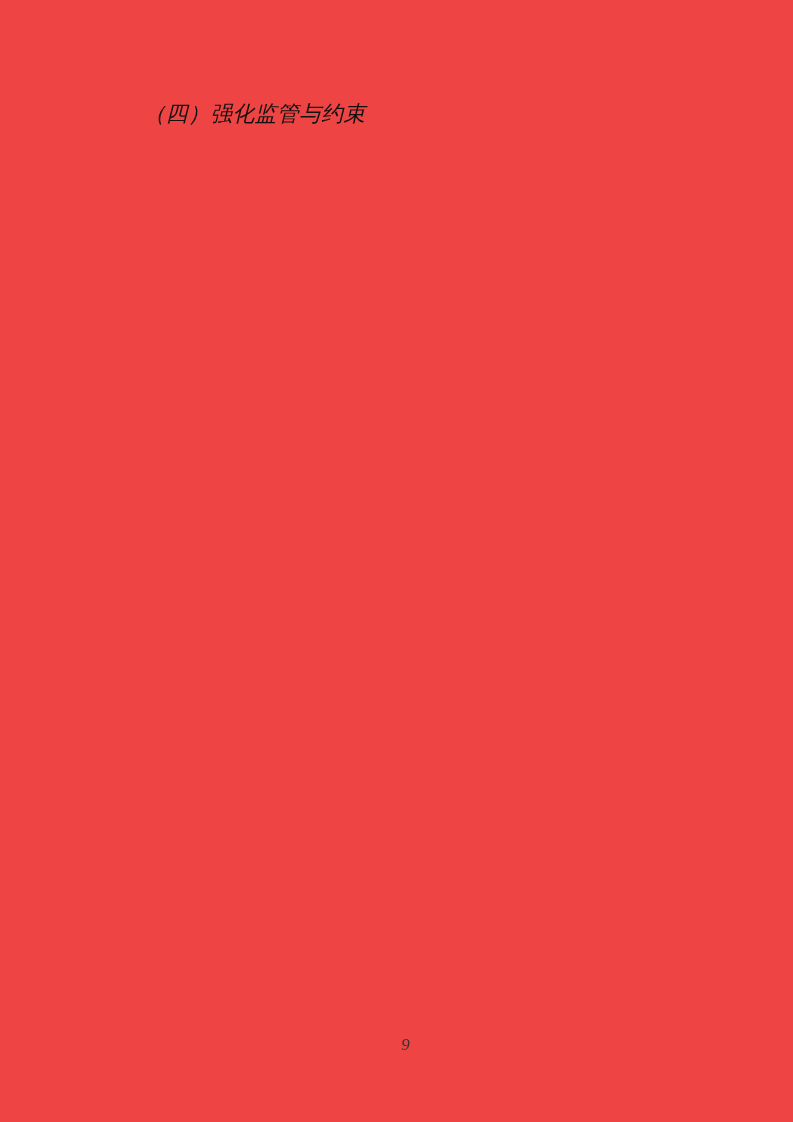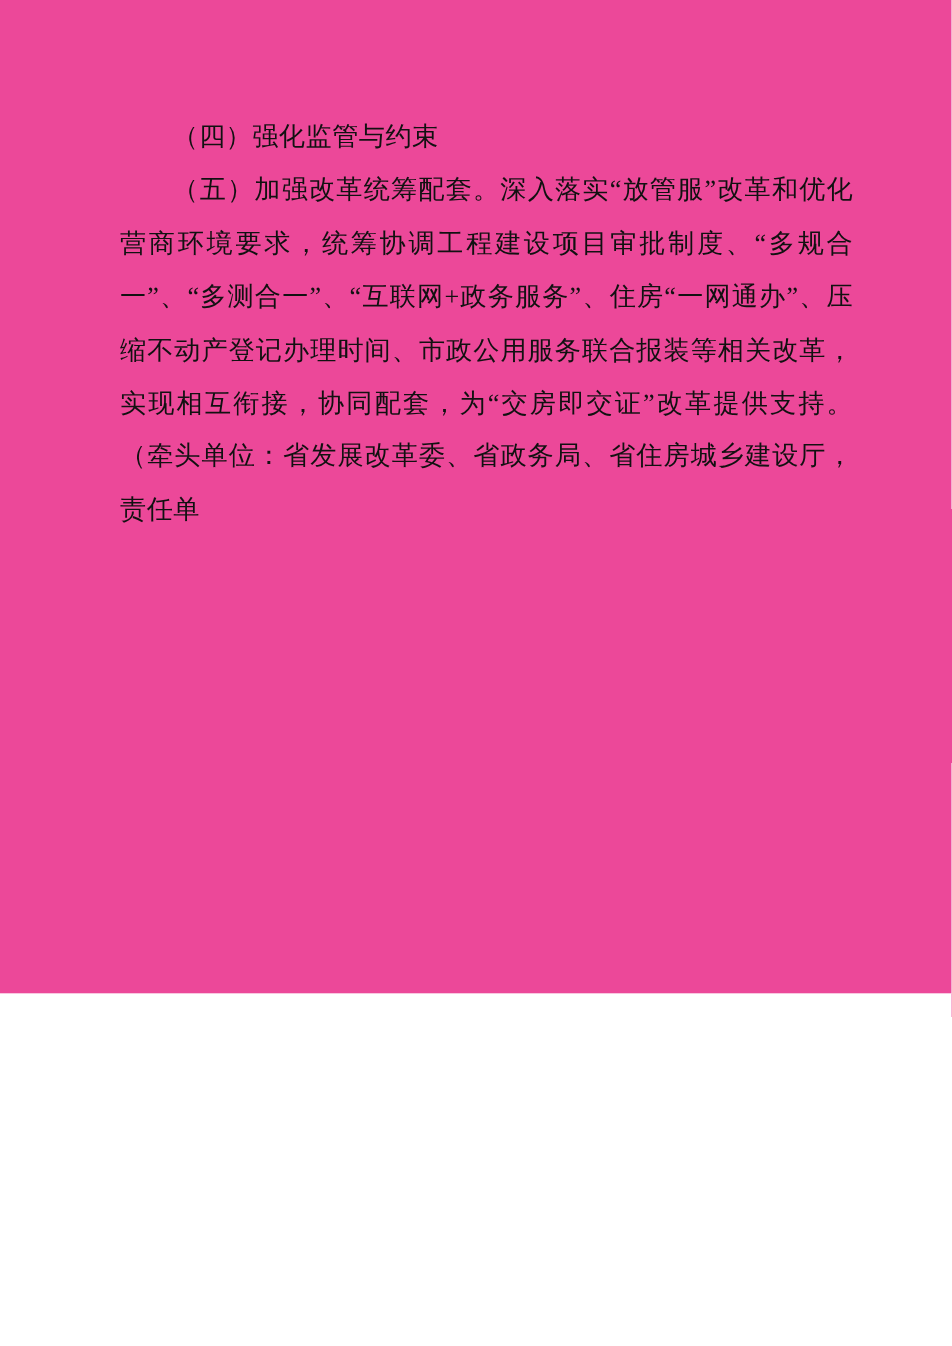--- a/index.html
+++ b/index.html
@@ -3,25 +3,26 @@
 <meta charset="utf-8">
 <style>
   html, body {
     margin: 0;
     padding: 0;
     background: #ffffff;
   }
   .page {
     position: relative;
     width: 793px;
-    height: 828px;
-    background: #ec4899;
+    height: 1122px;
+    background: #ef4444;
     overflow: hidden;
     font-family: "Liberation Serif", "DejaVu Serif", serif;
     color: #111111;
+    font-style: italic;
   }
   .content {
     position: absolute;
     left: 100px;
     top: 92px;
     width: 611px;
     font-size: 21.8px;
     line-height: 44.4px;
     text-align: justify;
     text-justify: inter-ideograph;
@@ -56,20 +57,19 @@
 </head>
 <body>
 
 <div class="page">
   <div class="content">
 
     <p class="para"><span class="kai">（四）强化监管与约束</span></p>
 
 
 
-    <p class="para"><span class="kai">（五）加强改革统筹配套。</span><span>深入落实“放管服”改革和优化营商环境要求，统筹协调工程建设项目审批制度、“多规合一”、“多测合一”、“互联网+政务服务”、住房“一网通办”、压缩不动产登记办理时间、市政公用服务联合报装等相关改革，实现相互衔接，协同配套，为“交房即交证”改革提供支持。</span><span class="kai">（牵头单位：省发展改革委、省政务局、省住房城乡建设厅，责任单</span></p>
 
   </div>
 
   <div class="footer">
     <span class="pagenum">9</span>
   </div>
 </div>
 
 </body></html>

